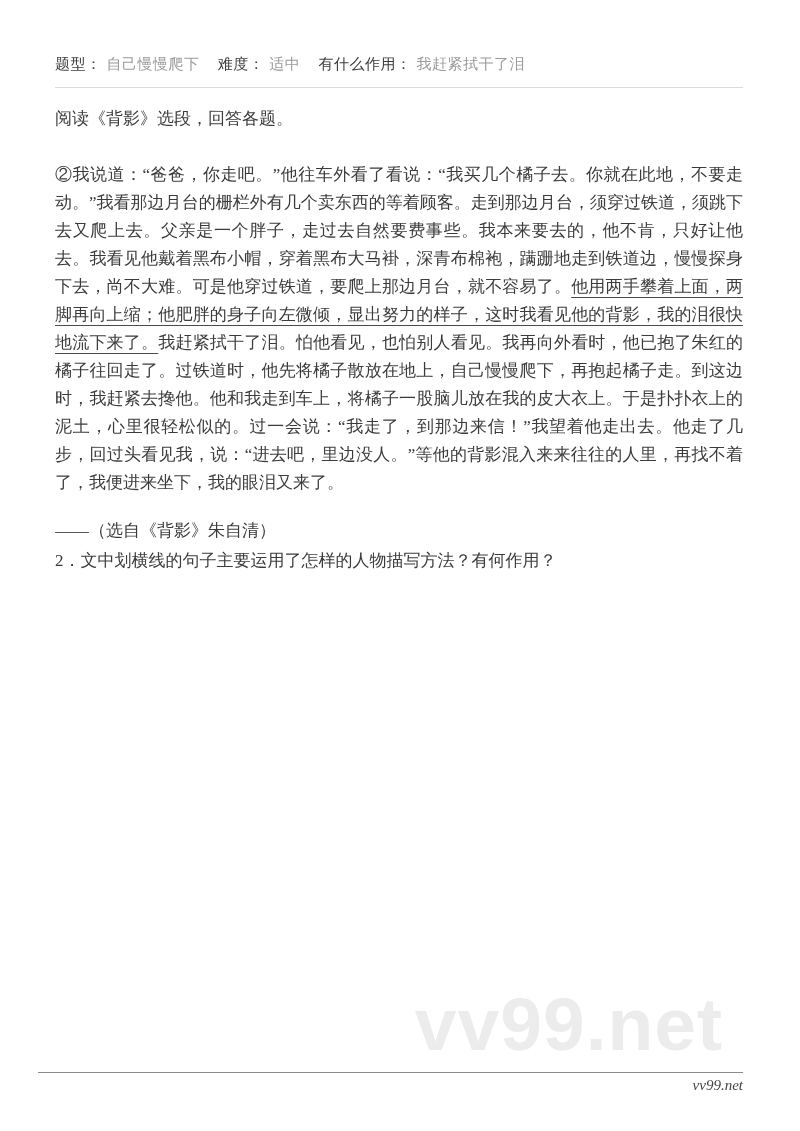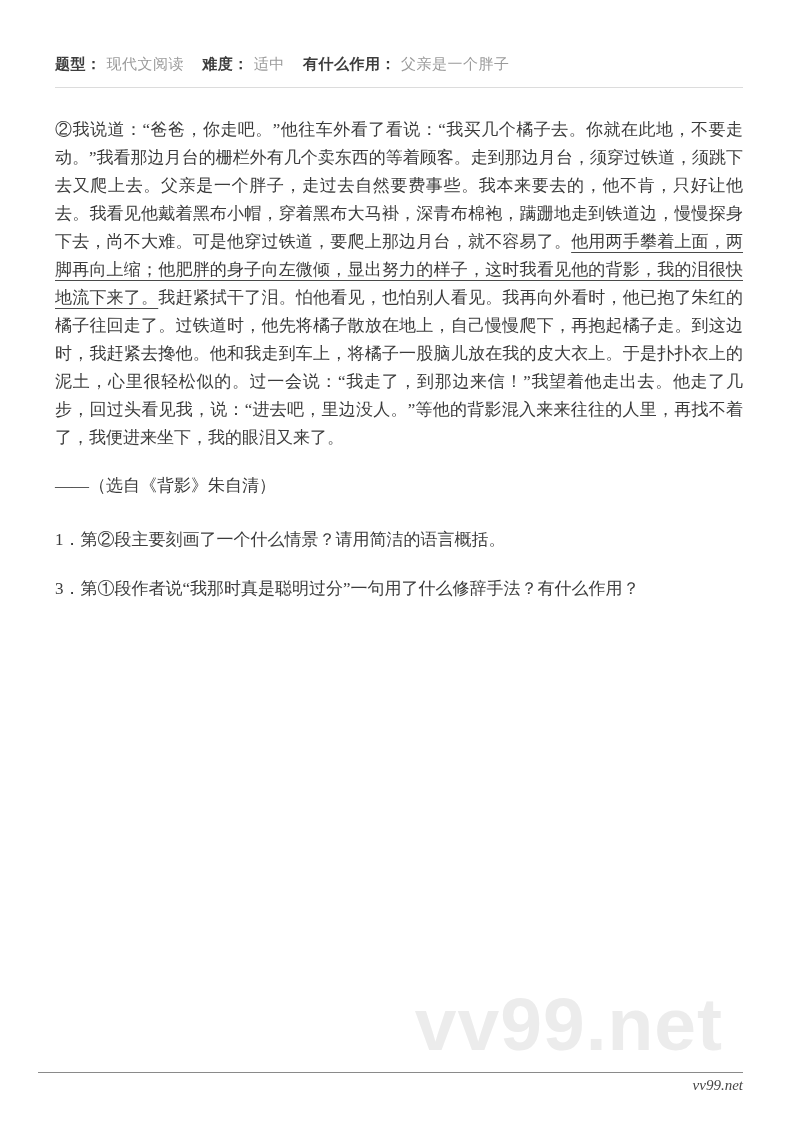--- a/index.html
+++ b/index.html
@@ -19,21 +19,21 @@
   }
   
   .meta {
     padding-top: 54px;
     font-size: 15px;
     line-height: 20px;
     color: #9a9a9a;
     letter-spacing: 0.5px;
   }
   .meta .group { margin-right: 14px; white-space: nowrap; }
-  .meta .lab { font-weight: bold; color: #3d3d3d; margin-right: 5px; }
+  .meta .lab { font-weight: normal; color: #3d3d3d; margin-right: 5px; }
   .divider {
     border: none;
     border-top: 1px solid #dcdcdc;
     margin: 13px 0 0 0;
   }
   
   .doc p {
     margin: 0;
     font-size: 17px;
     line-height: 28px;
@@ -92,38 +92,38 @@
 </style>
 </head>
 <body>
 
 <div class="watermark">vv99.net</div>
 
 <div class="page">
   <div class="content">
 
     <div class="meta">
-      <span class="group"><span class="lab">题型：</span><span>现代文阅读</span></span>
+      <span class="group"><span class="lab">题型：</span><span>自己慢慢爬下</span></span>
       <span class="group"><span class="lab">难度：</span><span>适中</span></span>
-      <span class="group"><span class="lab">有什么作用：</span><span>父亲是一个胖子</span></span>
+      <span class="group"><span class="lab">有什么作用：</span><span>我赶紧拭干了泪</span></span>
     </div>
 
     <hr class="divider">
 
     <div class="doc">
+      <p class="intro">阅读《背影》选段，回答各题。</p>
 
 
       <p class="para2"><span>②我说道：“爸爸，你走吧。”他往车外看了看说：“我买几个橘子去。你就在此地，不要走动。”我看那边月台的栅栏外有几个卖东西的等着顾客。走到那边月台，须穿过铁道，须跳下去又爬上去。父亲是一个胖子，走过去自然要费事些。我本来要去的，他不肯，只好让他去。我看见他戴着黑布小帽，穿着黑布大马褂，深青布棉袍，蹒跚地走到铁道边，慢慢探身下去，尚不大难。可是他穿过铁道，要爬上那边月台，就不容易了。</span><span class="hl">他用两手攀着上面，两脚再向上缩；他肥胖的身子向左微倾，显出努力的样子，这时我看见他的背影，我的泪很快地流下来了。</span><span>我赶紧拭干了泪。怕他看见，也怕别人看见。我再向外看时，他已抱了朱红的橘子往回走了。过铁道时，他先将橘子散放在地上，自己慢慢爬下，再抱起橘子走。到这边时，我赶紧去搀他。他和我走到车上，将橘子一股脑儿放在我的皮大衣上。于是扑扑衣上的泥土，心里很轻松似的。过一会说：“我走了，到那边来信！”我望着他走出去。他走了几步，回过头看见我，说：“进去吧，里边没人。”等他的背影混入来来往往的人里，再找不着了，我便进来坐下，我的眼泪又来了。</span></p>
 
       <p class="attribution">——（选自《背影》朱自清）</p>
 
-      <p class="question q1">1．第②段主要刻画了一个什么情景？请用简洁的语言概括。</p>
+      <p class="question">2．文中划横线的句子主要运用了怎样的人物描写方法？有何作用？</p>
 
 
-      <p class="question q3">3．第①段作者说“我那时真是聪明过分”一句用了什么修辞手法？有什么作用？</p>
     </div>
 
   </div>
 </div>
 
 <div class="footer">
   <span class="site">vv99.net</span>
 </div>
 
 </body></html>

